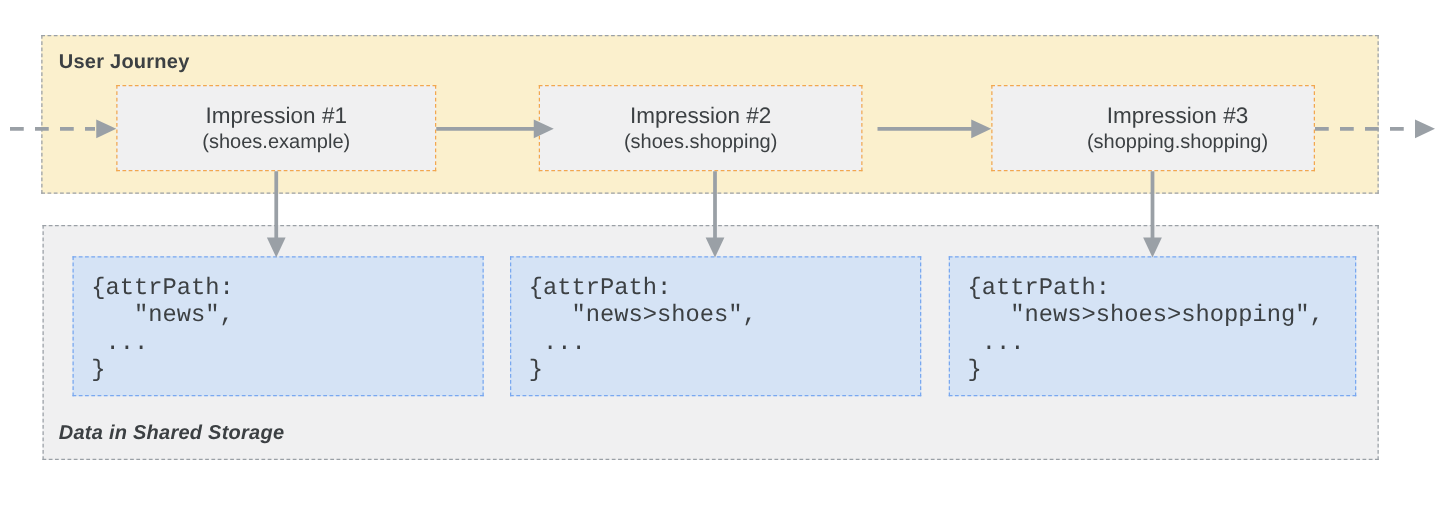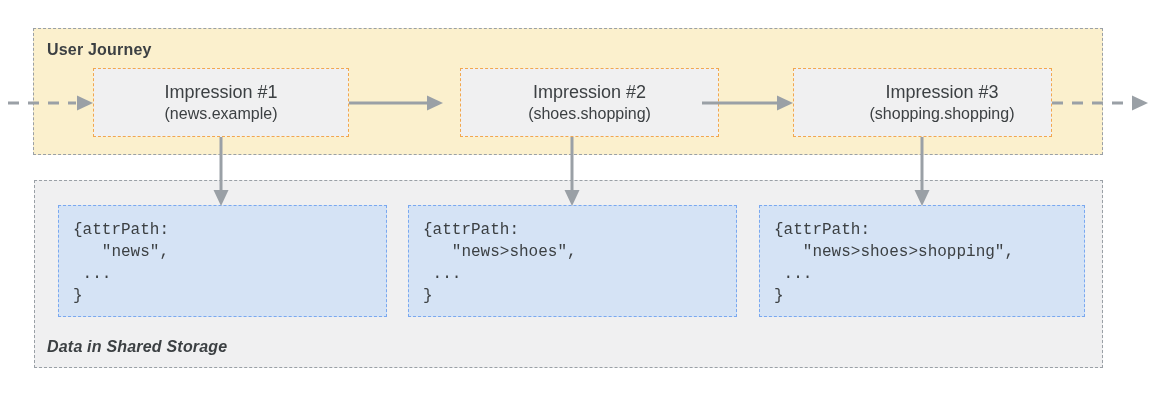--- a/index.html
+++ b/index.html
@@ -44,38 +44,38 @@
     display: flex;
     flex-direction: column;
     align-items: center;
     justify-content: center;
     text-align: right;
     line-height: 22px;
   }
   .impression .title { font-size: 18px; }
   .impression .domain { font-size: 16px; }
   .impression.i1 { left: 93px;  width: 256px; }
-  .impression.i2 { left: 460px; width: 259px; }
+  .impression.i2 { left: 431px; width: 259px; }
   .impression.i3 { left: 793px; width: 259px; padding-left: 39px; }
   .code-box {
     position: absolute;
     top: 205px;
     height: 112px;
     box-sizing: border-box;
     background: var(--code-fill, #D5E3F5);
     border: 1.5px dashed var(--code-border, #79A8F0);
   }
   .code-box.c1 { left: 58px;  width: 329px; }
   .code-box.c2 { left: 408px; width: 329px; }
   .code-box.c3 { left: 759px; width: 326px; }
   .code-box pre {
     margin: 0;
     padding: 13px 0 0 14px;
     font-family: "Liberation Mono", "DejaVu Sans Mono", monospace;
-    font-size: 16px;
+    font-size: 19px;
     line-height: 22px;
     color: var(--text, #3C4043);
     white-space: pre;
   }
   svg.arrows {
     position: absolute;
     left: 0; top: 0;
     width: 1153px; height: 410px;
     pointer-events: none;
   }
@@ -95,21 +95,21 @@
   <div class="band journey">
     <span class="band-label">User Journey</span>
   </div>
 
   <div class="band storage">
     <span class="band-label">Data in Shared Storage</span>
   </div>
 
   <div class="impression i1">
     <span class="title">Impression #1</span>
-    <span class="domain">(news.example)</span>
+    <span class="domain">(shoes.example)</span>
   </div>
 
   <div class="impression i2">
     <span class="title">Impression #2</span>
     <span class="domain">(shoes.shopping)</span>
   </div>
 
   <div class="impression i3">
     <span class="title">Impression #3</span>
     <span class="domain">(shopping.shopping)</span>

